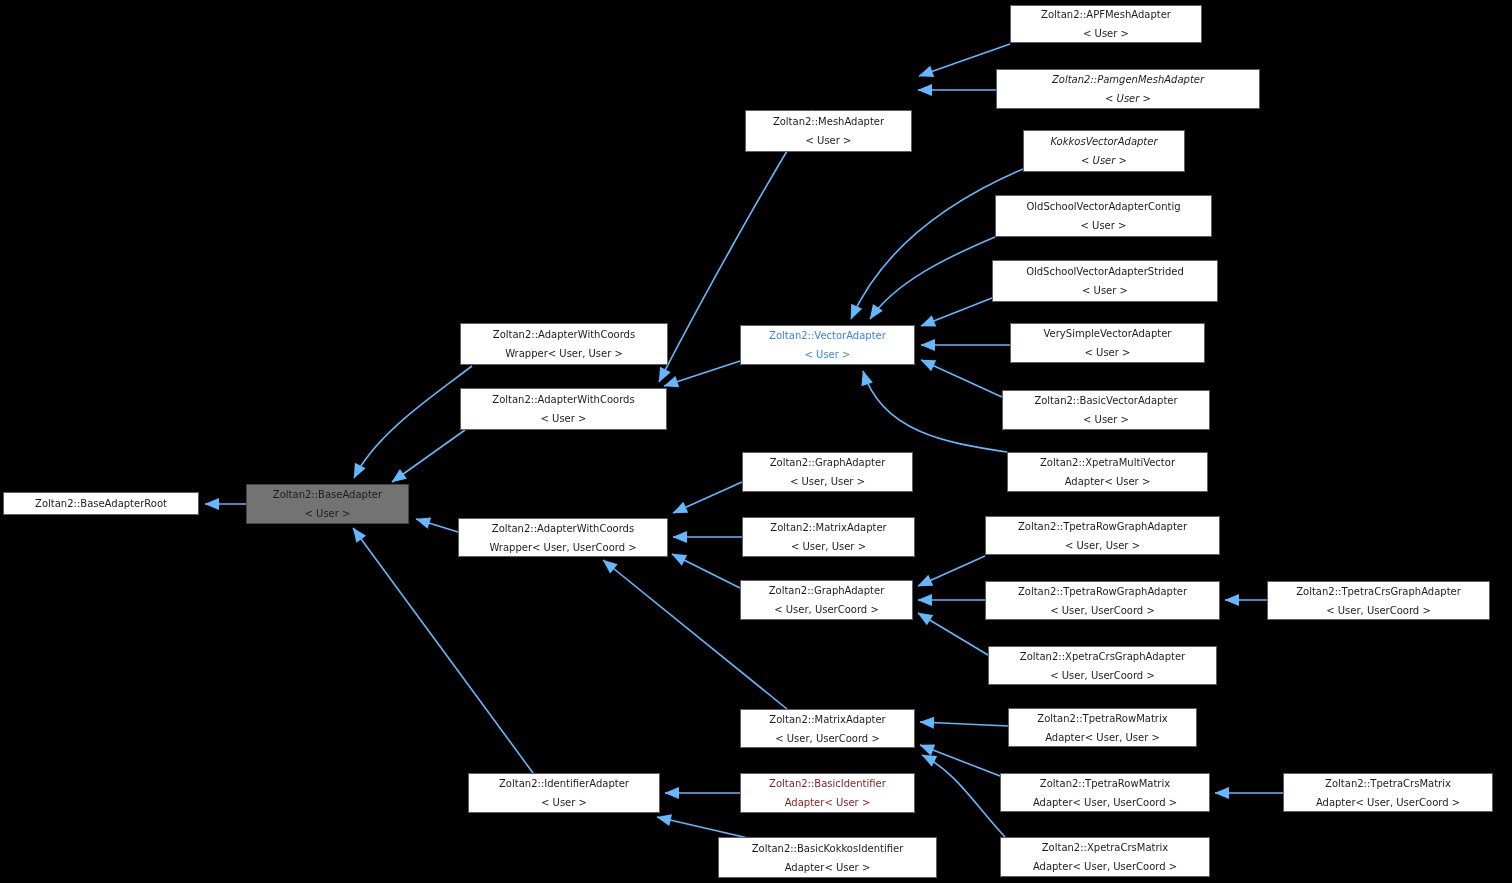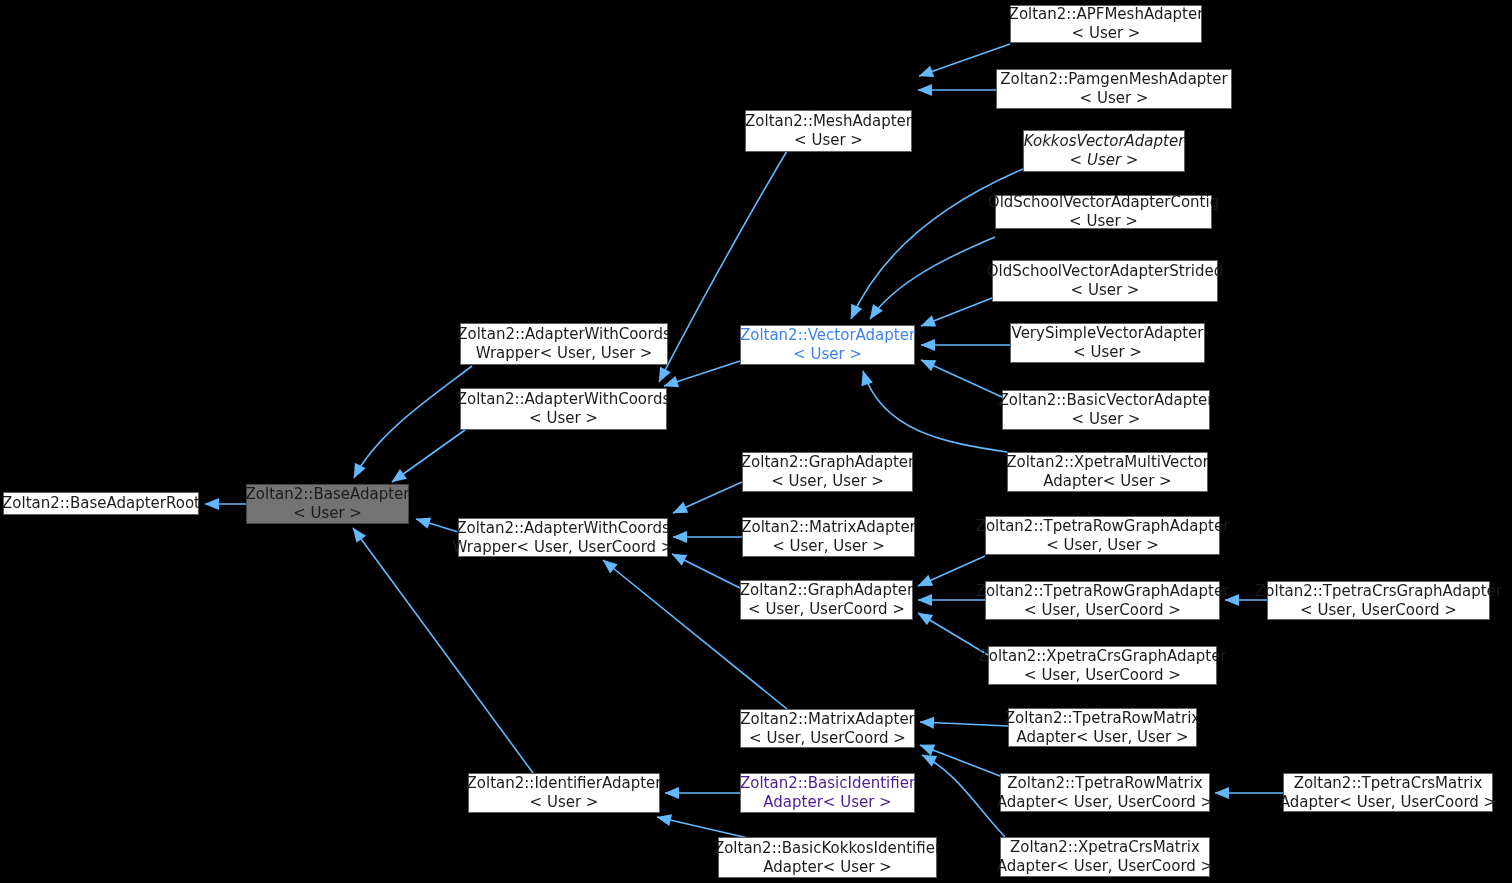--- a/index.html
+++ b/index.html
@@ -15,21 +15,21 @@
     position:absolute;
     box-sizing:border-box;
     background:#ffffff;
     border:1.5px solid #5e5e5e;
     color:#1c1c1c;
     display:flex;
     flex-direction:column;
     align-items:center;
     justify-content:center;
     text-align:center;
-    font-size:15px;
+    font-size:10px;
     line-height:19px;
     z-index:1;
     cursor:pointer;
   }
   .node.highlight{
     background:#737373;
     border-color:#454545;
   }
   .node span{white-space:nowrap;display:block;}
 </style>
@@ -116,41 +116,41 @@
     <span class="l2">&lt; User, User &gt;</span>
   </div>
     <div class="node" style="left: 740px; top: 580px; width: 173px; height: 40px; color: rgb(28, 28, 28);">
     <span class="l1">Zoltan2::GraphAdapter</span>
     <span class="l2">&lt; User, UserCoord &gt;</span>
   </div>
     <div class="node" style="left: 740px; top: 709px; width: 175px; height: 39px; color: rgb(28, 28, 28);">
     <span class="l1">Zoltan2::MatrixAdapter</span>
     <span class="l2">&lt; User, UserCoord &gt;</span>
   </div>
-    <div class="node" style="left: 740px; top: 773px; width: 175px; height: 40px; color: #4c1d95;">
+    <div class="node" style="left: 740px; top: 773px; width: 175px; height: 40px; color: #7f1d1d;">
     <span class="l1">Zoltan2::BasicIdentifier</span>
     <span class="l2">Adapter&lt; User &gt;</span>
   </div>
     <div class="node" style="left: 718px; top: 837px; width: 219px; height: 41px; color: rgb(28, 28, 28);">
     <span class="l1">Zoltan2::BasicKokkosIdentifier</span>
     <span class="l2">Adapter&lt; User &gt;</span>
   </div>
     <div class="node" style="left: 1010px; top: 5px; width: 192px; height: 38px; color: rgb(28, 28, 28);">
     <span class="l1">Zoltan2::APFMeshAdapter</span>
     <span class="l2">&lt; User &gt;</span>
   </div>
-    <div class="node" style="left: 996px; top: 69px; width: 236px; height: 40px; color: rgb(28, 28, 28);">
+    <div class="node" style="left: 996px; top: 69px; width: 264px; height: 40px; color: rgb(28, 28, 28); font-style: italic;">
     <span class="l1">Zoltan2::PamgenMeshAdapter</span>
     <span class="l2">&lt; User &gt;</span>
   </div>
     <div class="node" style="left: 1023px; top: 130px; width: 162px; height: 42px; color: rgb(28, 28, 28); font-style: italic;">
     <span class="l1">KokkosVectorAdapter</span>
     <span class="l2">&lt; User &gt;</span>
   </div>
-    <div class="node" style="left: 995px; top: 195px; width: 217px; height: 34px; color: rgb(28, 28, 28);">
+    <div class="node" style="left: 995px; top: 195px; width: 217px; height: 42px; color: rgb(28, 28, 28);">
     <span class="l1">OldSchoolVectorAdapterContig</span>
     <span class="l2">&lt; User &gt;</span>
   </div>
     <div class="node" style="left: 992px; top: 260px; width: 226px; height: 42px; color: rgb(28, 28, 28);">
     <span class="l1">OldSchoolVectorAdapterStrided</span>
     <span class="l2">&lt; User &gt;</span>
   </div>
     <div class="node" style="left: 1010px; top: 323px; width: 195px; height: 40px; color: rgb(28, 28, 28);">
     <span class="l1">VerySimpleVectorAdapter</span>
     <span class="l2">&lt; User &gt;</span>

